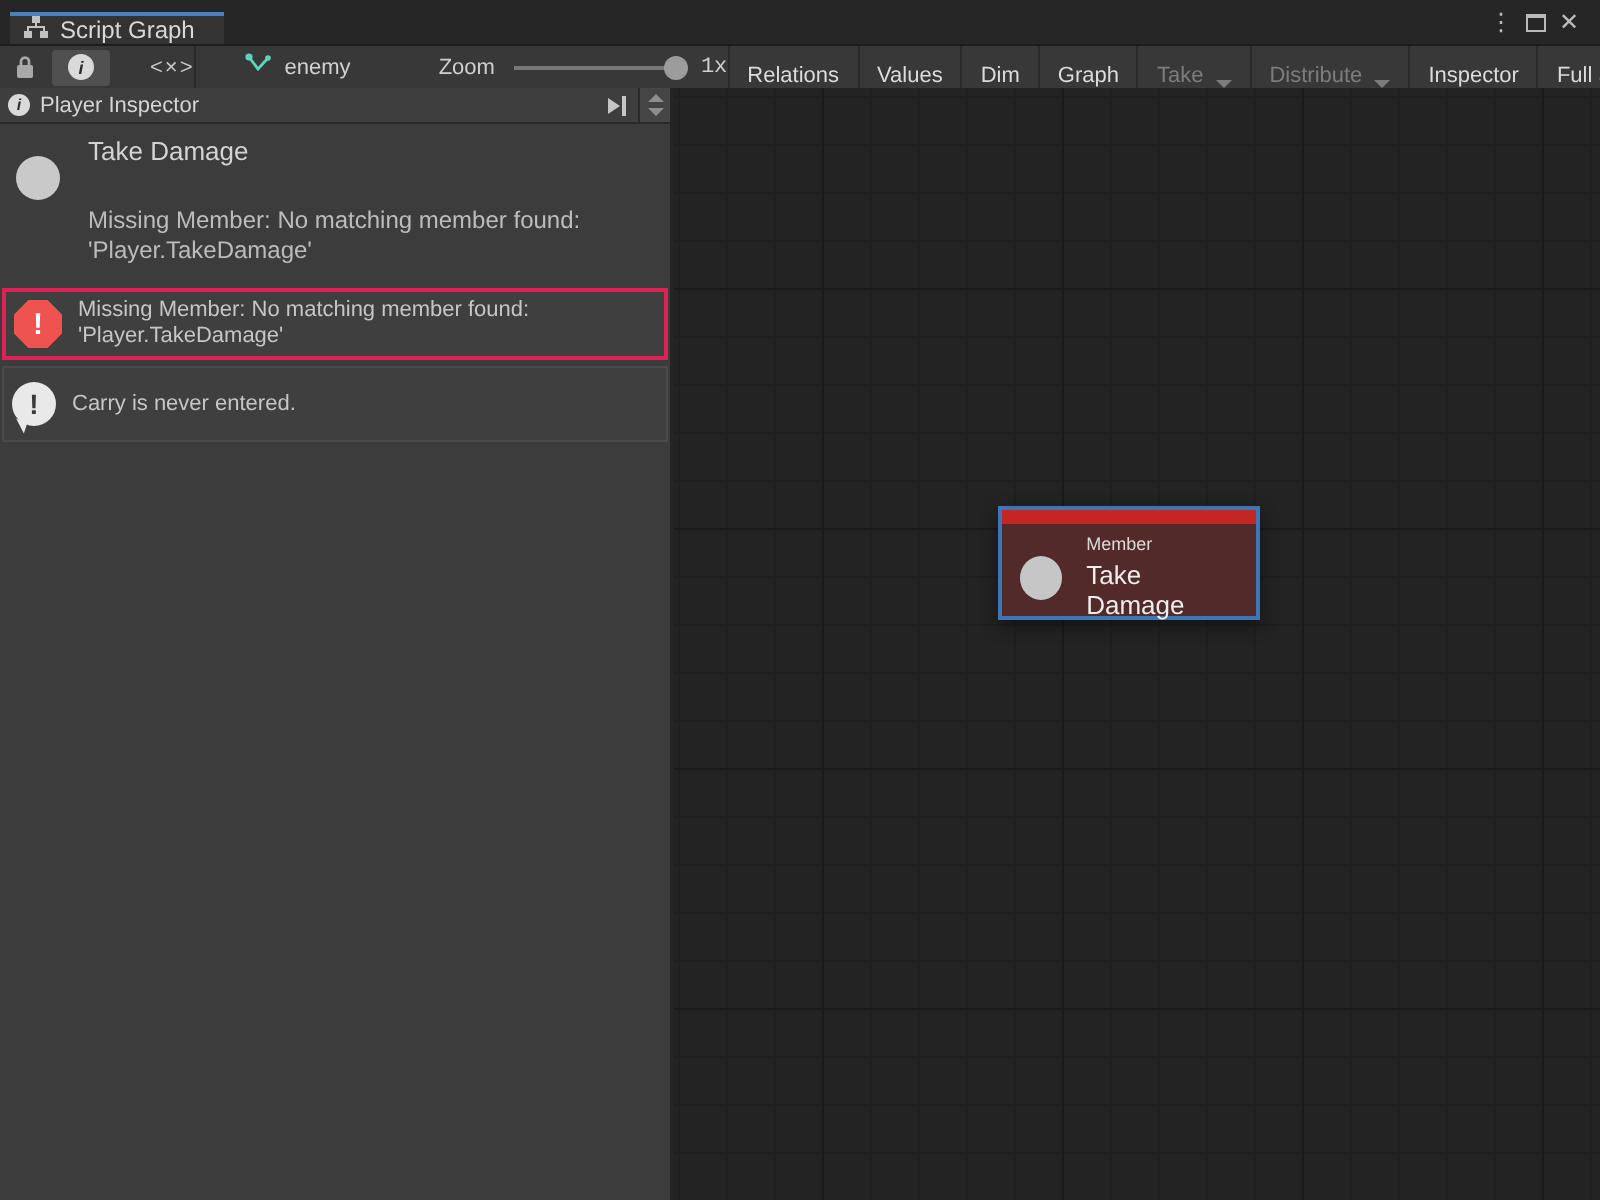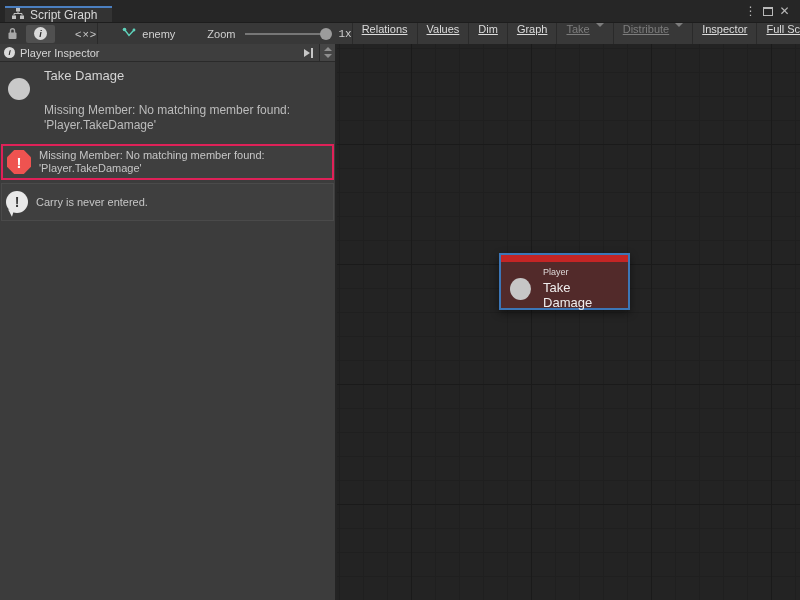--- a/index.html
+++ b/index.html
@@ -28,26 +28,26 @@
 
   
   .toolbar { height:22px; background:#383838; border-top:1px solid #1d1d1d; display:flex; align-items:stretch; font-size:11px; color:#dcdcdc; }
   .tb-left { width:116px; display:flex; align-items:center; }
   .lock-btn { width:24px; display:flex; justify-content:center; }
   .info-btn { width:29px; height:18px; margin-left:2px; background:#505050; border-radius:2px; display:flex; align-items:center; justify-content:center; }
   .circle-i { width:13px; height:13px; border-radius:50%; background:#dadada; color:#2e2e2e; font-size:9px; font-weight:bold; display:flex; align-items:center; justify-content:center; font-style:italic; }
   .code-btn { margin-left:20px; color:#c9c9c9; letter-spacing:1px; font-size:11px; }
   .tb-mid { width:306px; display:flex; align-items:center; border-left:1px solid #2a2a2a; border-right:1px solid #2a2a2a; padding-left:24px; }
   .enemy-label { margin-left:6px; color:#d2d2d2; }
-  .zoom-label { margin-left:32px; color:#cfcfcf; }
+  .zoom-label { margin-left:44px; color:#cfcfcf; }
   .zoom-slider { width:84px; height:2px; background:#777777; margin-left:10px; position:relative; }
   .zoom-knob { position:absolute; right:-3px; top:-5px; width:12px; height:12px; border-radius:50%; background:#9c9c9c; }
   .zoom-value { margin-left:9px; color:#cfcfcf;font-family:Liberation Mono, monospace; }
   .tb-right { flex:1; display:flex; align-items:stretch; }
-  .tb-btn { display:flex; align-items:flex-start; padding:0 9px; border-right:1px solid #2a2a2a; color:#dcdcdc; white-space:nowrap;text-decoration:underline; }
+  .tb-btn { display:flex; align-items:flex-end; padding:0 9px; border-right:1px solid #2a2a2a; color:#dcdcdc; white-space:nowrap; }
   .tb-btn:last-child { border-right:none; padding-right:6px; }
   .tb-btn.disabled { color:#7d7d7d; }
   .chevron-down { margin-left:6px; width:0; height:0; border-left:4px solid transparent; border-right:4px solid transparent; border-top:4px solid #7d7d7d; }
 
   
   .main { display:flex; height:556px; }
 
   
   .panel { width:337px; background:#3c3c3c; border-right:2px solid #242424; display:flex; flex-direction:column; }
   .panel-header { height:18px; background:#3e3e3e; border-bottom:1px solid #2a2a2a; display:flex; align-items:center; padding-left:4px; font-size:11px; color:#d5d5d5; }
@@ -225,20 +225,20 @@
 
     <div class="panel-rest"></div>
   </div>
 
   <div class="canvas">
     <div class="graph-node">
       <div class="node-strip"></div>
       <div class="node-body">
         <span class="node-circle"></span>
         <span>
-          <div class="node-cat">Player</div>
+          <div class="node-cat">Member</div>
           <div class="node-title">Take Damage</div>
         </span>
       </div>
     </div>
   </div>
 
 </div>
 
 </body></html>

